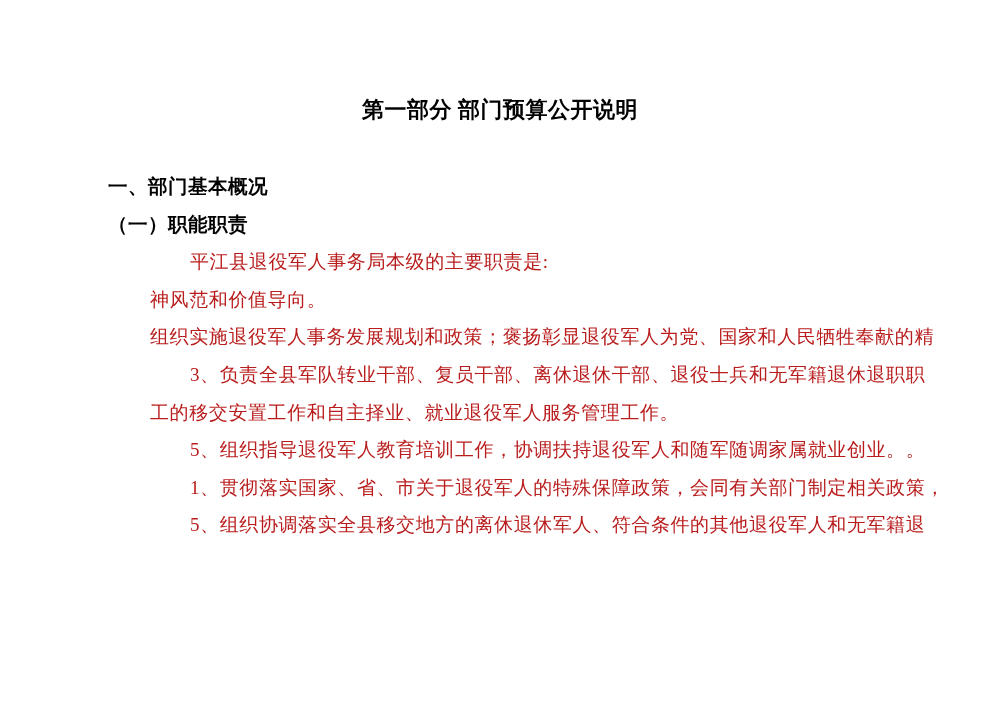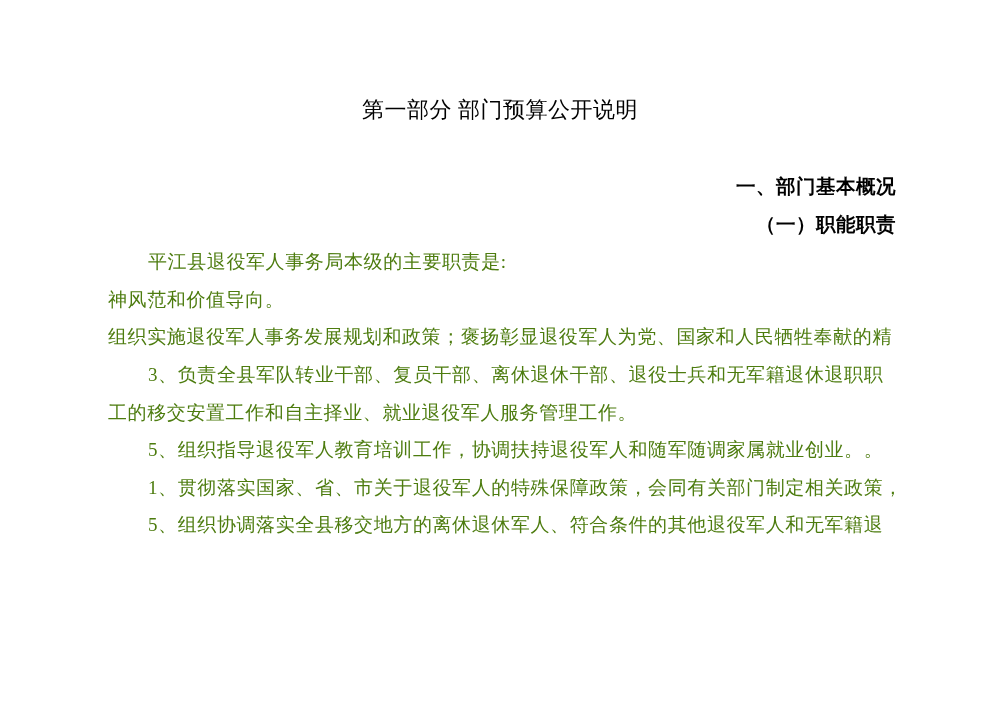--- a/index.html
+++ b/index.html
@@ -17,51 +17,51 @@
     background: #ffffff;
   }
   .doc-title {
     position: absolute;
     top: 95px;
     left: 0;
     width: 100%;
     text-align: center;
     font-size: 22px;
     line-height: 30px;
-    font-weight: 400;
+    font-weight: 700;
     color: #000000;
     letter-spacing: 0.5px;
     font-family: "Liberation Serif", serif;
     white-space: pre;
   }
   .content {
     position: absolute;
     left: 108px;
     top: 168px;
     width: 788px;
   }
   .heading {
     height: 37.6px;
     line-height: 37.6px;
     font-size: 19.5px;
     font-weight: 700;
     color: #000000;
     letter-spacing: 0.5px;
     font-family: "Liberation Sans", sans-serif;
     white-space: nowrap;
-    text-align: right;
   }
   .line {
     height: 37.6px;
     line-height: 37.6px;
     font-size: 19px;
-    color: #4d7c0f;
+    color: #b91c1c;
     letter-spacing: 0.6px;
     font-family: "Liberation Serif", serif;
     white-space: nowrap;
+    margin-left: 42px;
   }
   .line.indent {
     text-indent: 40px;
   }
 </style>
 </head>
 <body>
 
 <div class="page">
   <div class="doc-title">第一部分 部门预算公开说明</div>

